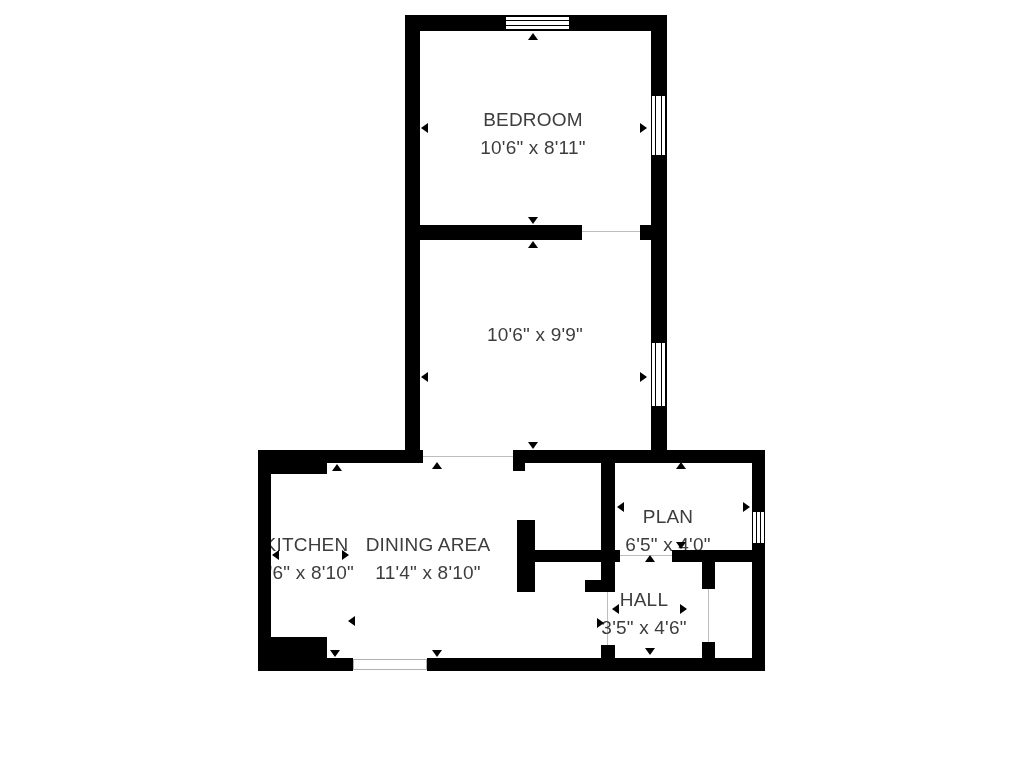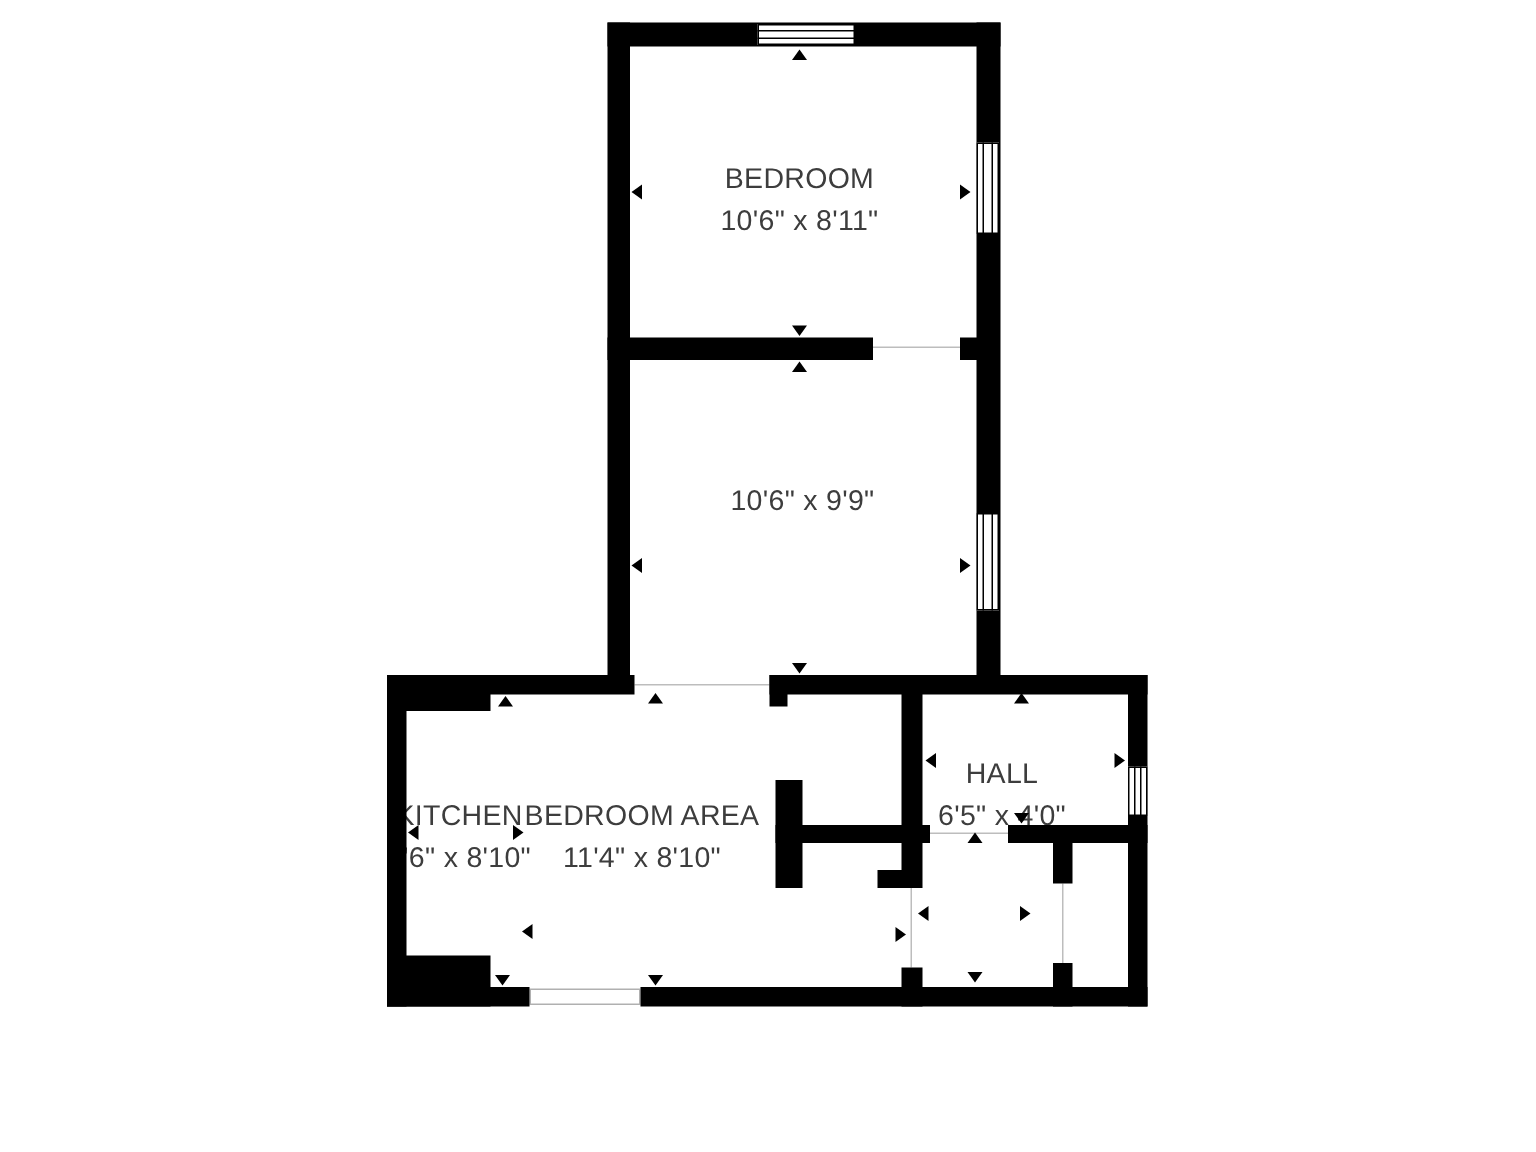--- a/index.html
+++ b/index.html
@@ -123,22 +123,26 @@
     <div>10'6" x 8'11"</div>
   </div>
   <div class="room-label" style="left:435px;top:321px;width:200px;">
     <div>10'6" x 9'9"</div>
   </div>
   <div class="room-label" style="left:246px;top:531px;width:120px;">
     <div>KITCHEN</div>
     <div>3'6" x 8'10"</div>
   </div>
   <div class="room-label" style="left:328px;top:531px;width:200px;">
-    <div>BEDROOM AREA</div>
+    <div>DINING AREA</div>
     <div>11'4" x 8'10"</div>
   </div>
   <div class="room-label" style="left:598px;top:503px;width:140px;">
+    <div>PLAN</div>
+    <div>6'5" x 4'0"</div>
+  </div>
+  <div class="room-label" style="left:574px;top:586px;width:140px;">
     <div>HALL</div>
-    <div>6'5" x 4'0"</div>
+    <div>3'5" x 4'6"</div>
   </div>
 
 
 </div>
 
 </body></html>

